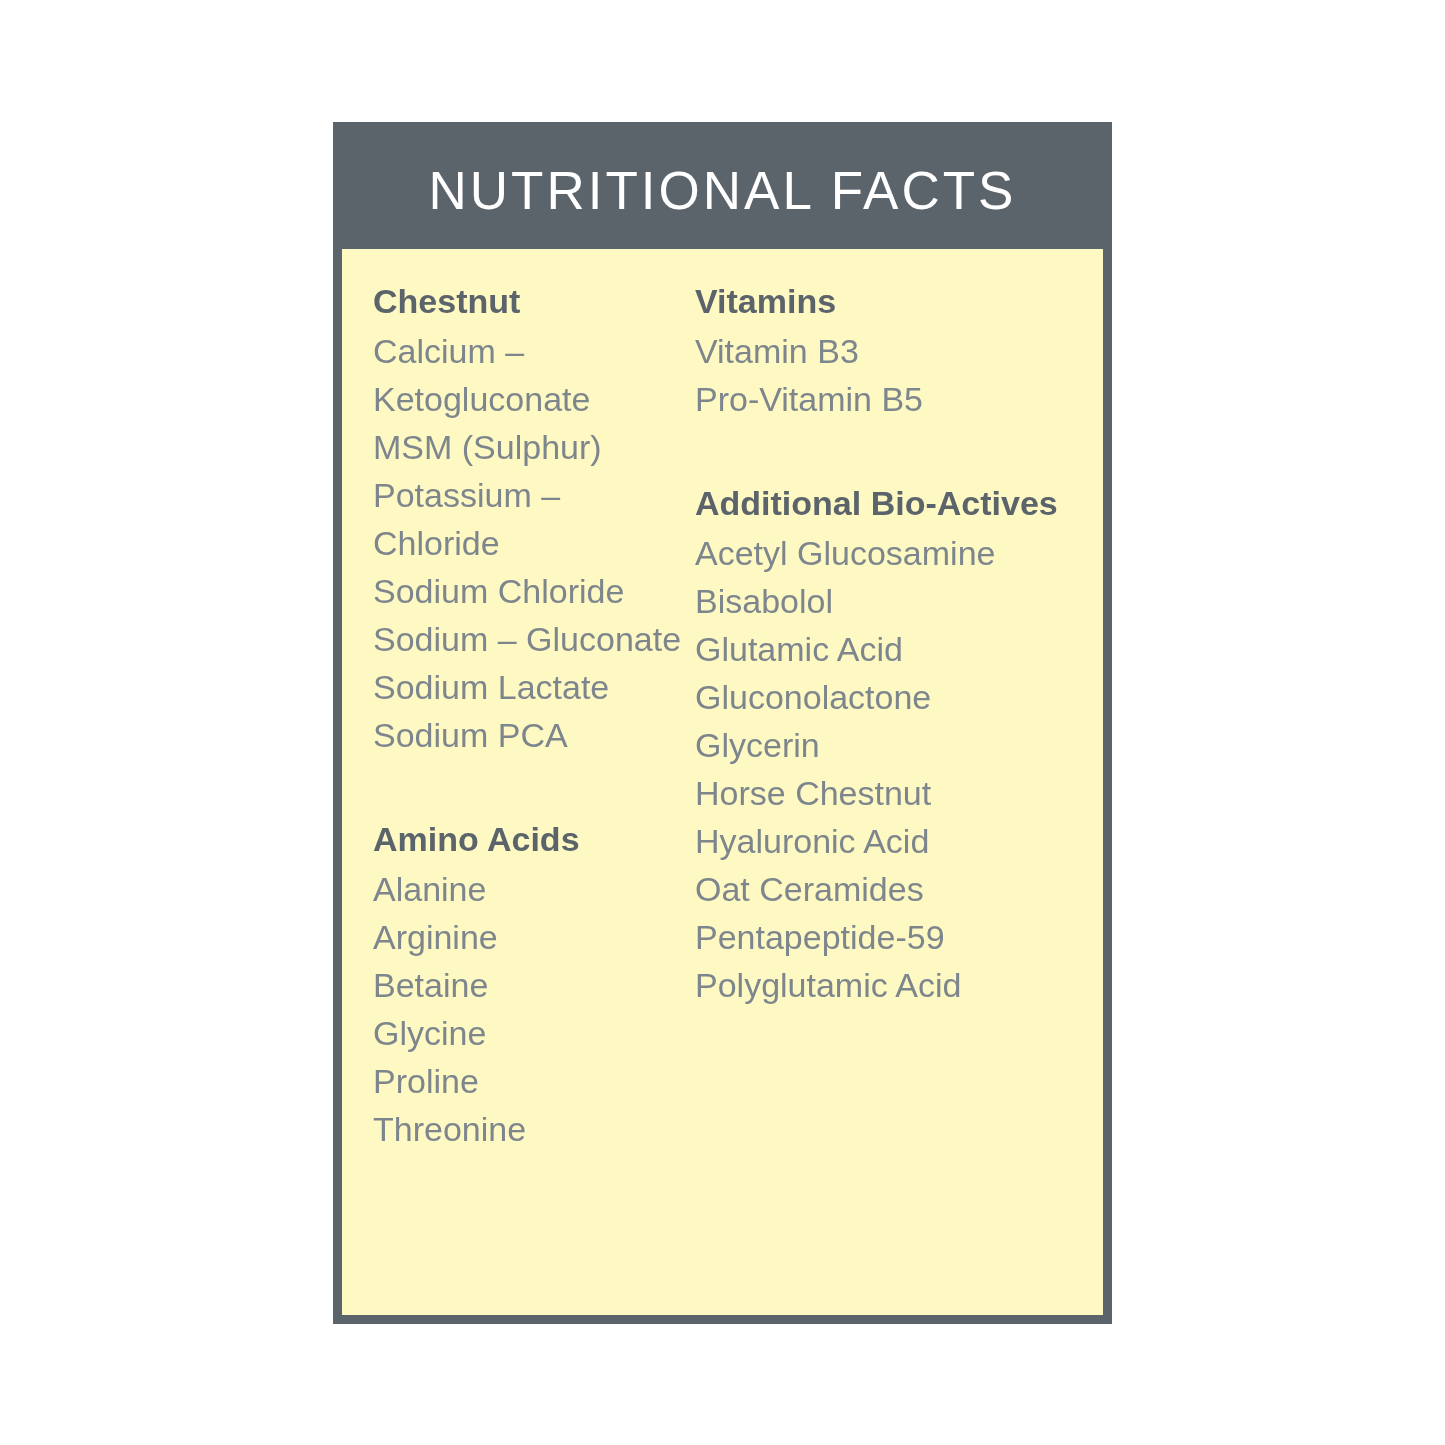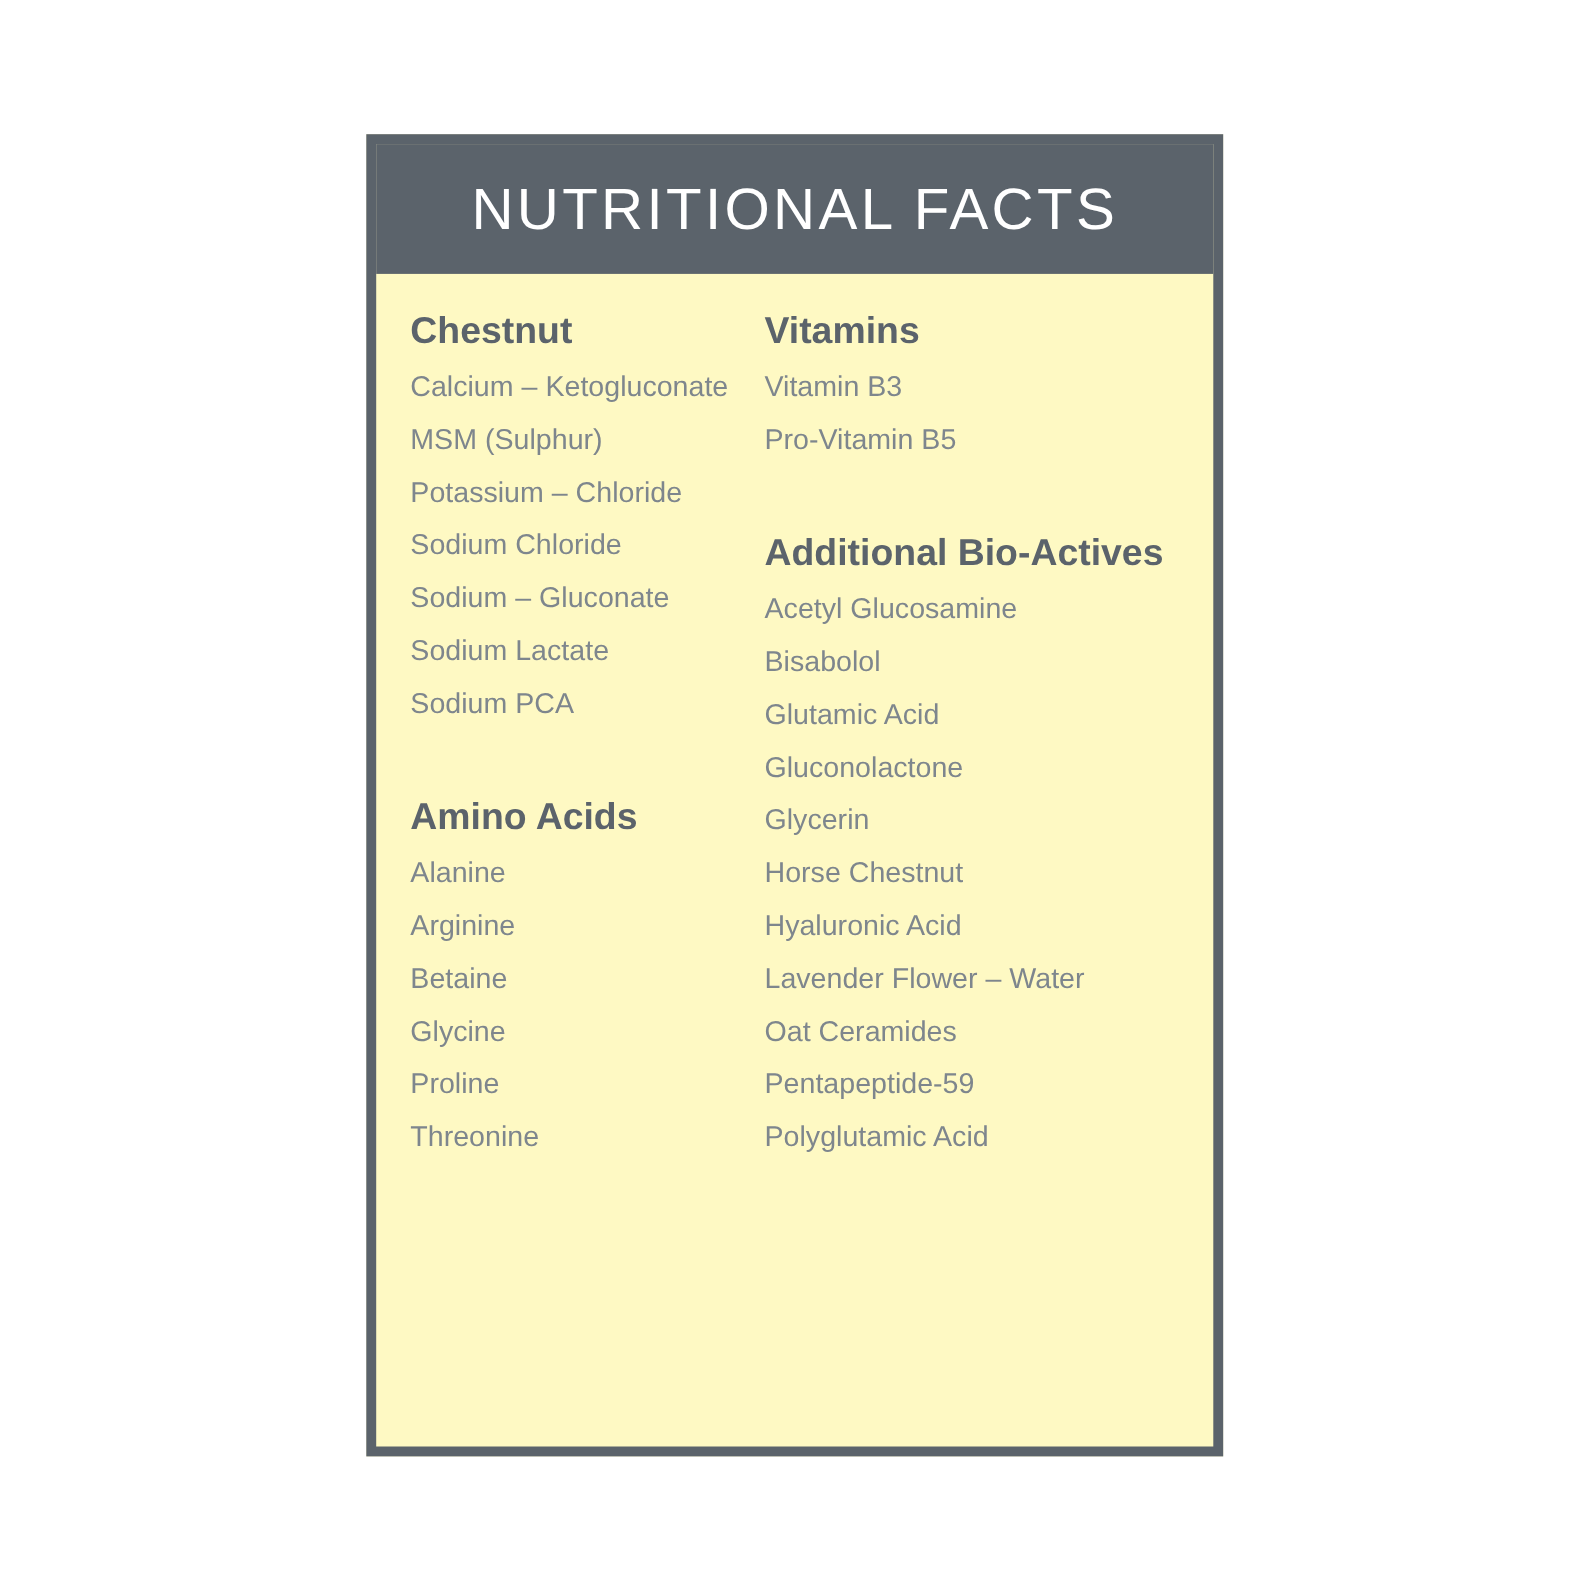--- a/index.html
+++ b/index.html
@@ -62,21 +62,21 @@
   }
   .group-title {
     font-size: 34px;
     font-weight: bold;
     color: #5b636b;
     line-height: 48px;
     margin-bottom: 2px;
     font-family: "Liberation Sans", sans-serif;
   }
   .item {
-    font-size: 26px;
+    font-size: 34px;
     font-weight: 300;
     color: #7e868d;
     line-height: 48px;
     font-family: "Liberation Sans", sans-serif;
   }
 </style>
 </head>
 <body>
 
 <div class="panel">
@@ -120,21 +120,20 @@
 
       <div class="group">
         <div class="group-title">Additional Bio-Actives</div>
         <div class="item">Acetyl Glucosamine</div>
         <div class="item">Bisabolol</div>
         <div class="item">Glutamic Acid</div>
         <div class="item">Gluconolactone</div>
         <div class="item">Glycerin</div>
         <div class="item">Horse Chestnut</div>
         <div class="item">Hyaluronic Acid</div>
-        <div class="item">Lavender Flower – Water</div>
         <div class="item">Oat Ceramides</div>
         <div class="item">Pentapeptide-59</div>
         <div class="item">Polyglutamic Acid</div>
       </div>
 
     </div>
 
   </div>
 </div>
 

